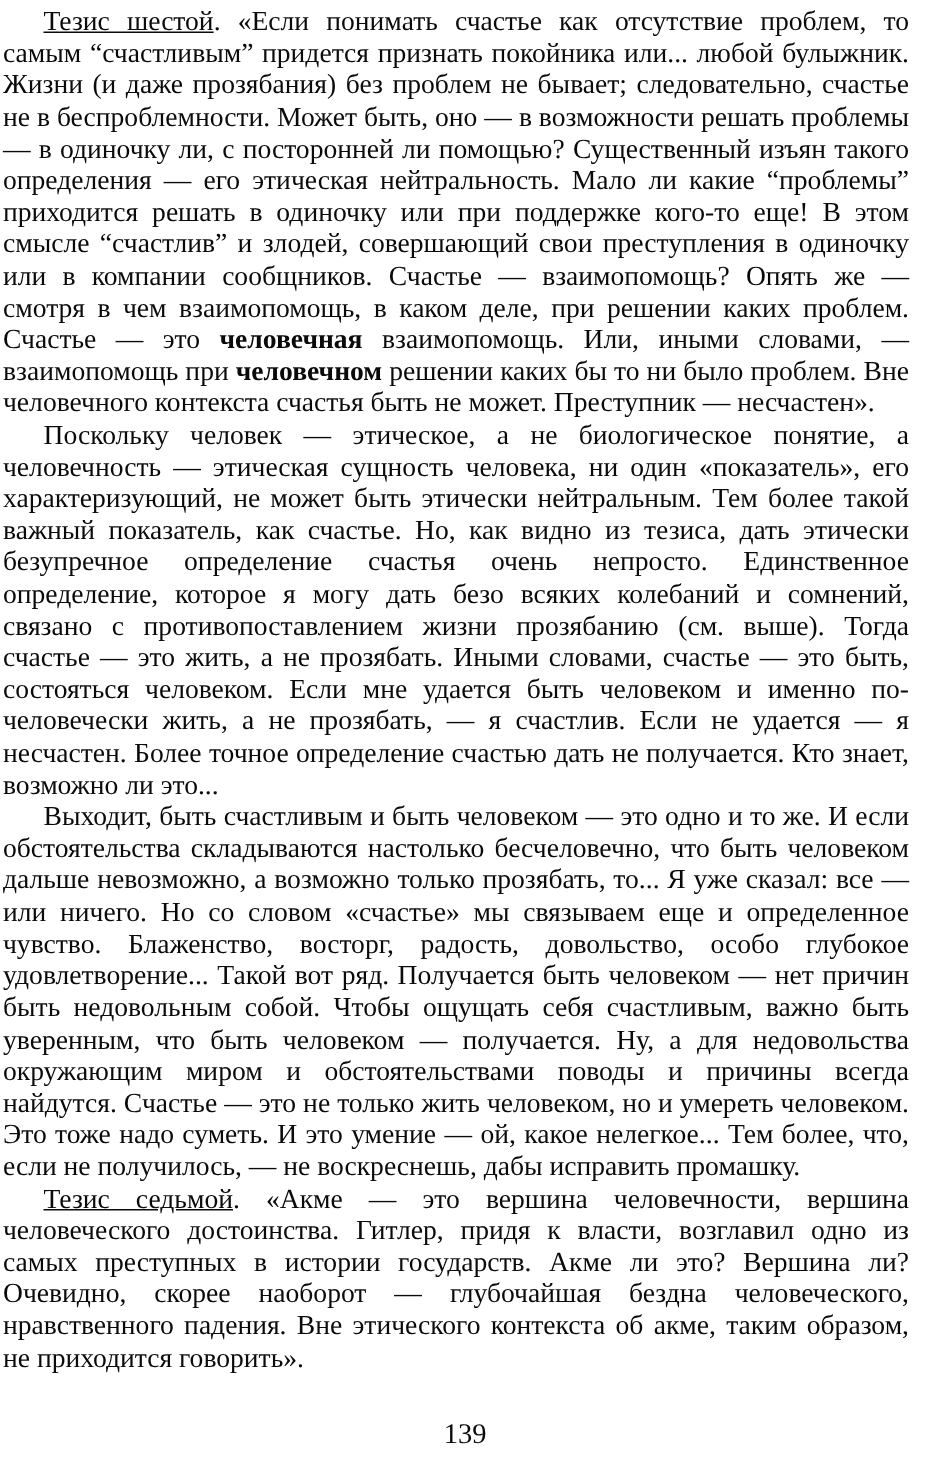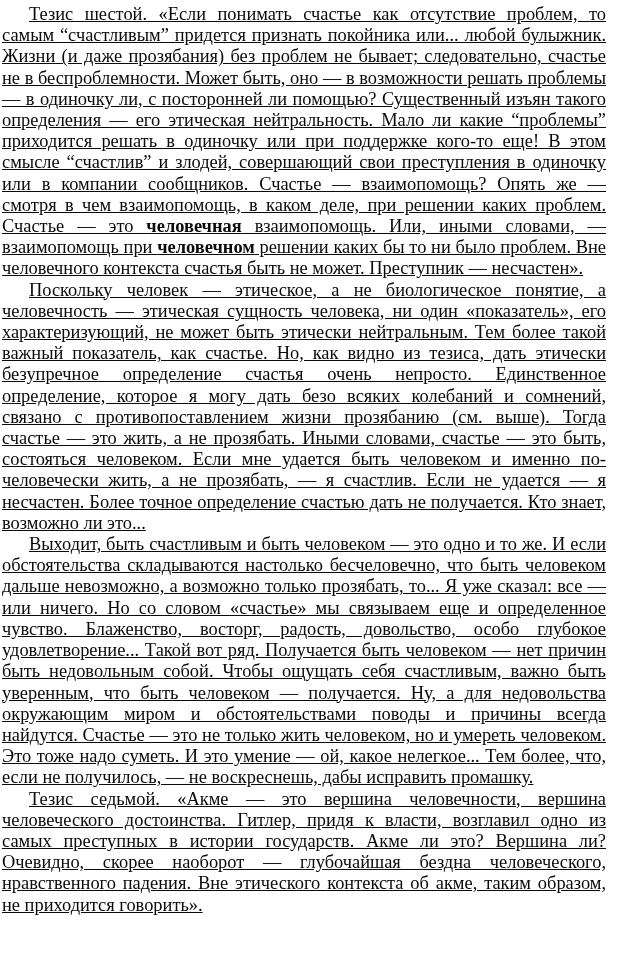--- a/index.html
+++ b/index.html
@@ -17,21 +17,20 @@
     overflow: hidden;
   }
   .text-block {
     padding: 4px 14px 0 2px;
     font-size: 18.4px;
     line-height: 21.2px;
     text-align: justify;
     text-justify: inter-word;
     -webkit-hyphens: auto;
     hyphens: auto;
-    text-decoration: underline;
   }
   .text-block p {
     margin: 0;
     text-indent: 27px;
   }
   .seg-underline {
     text-decoration: underline;
   }
   .seg-bold {
     font-weight: 700;
@@ -49,13 +48,14 @@
 </head>
 <body>
 
 <div class="page">
   <div class="text-block">
       <p><span class="seg-underline">Тезис шестой</span><span class="seg-normal">. «Если понимать счастье как отсутствие проблем, то самым “счастливым” придется признать покойника или... любой булыжник. Жизни (и даже прозябания) без проблем не бывает; следовательно, счастье не в беспроблемности. Может быть, оно — в возможности решать проблемы — в одиночку ли, с посторонней ли помощью? Существенный изъян такого определения — его этическая нейтральность. Мало ли какие “проблемы” приходится решать в одиночку или при поддержке кого-то еще! В этом смысле “счастлив” и злодей, совершающий свои преступления в одиночку или в компании сообщников. Счастье — взаимопомощь? Опять же — смотря в чем взаимопомощь, в каком деле, при решении каких проблем. Счастье — это </span><span class="seg-bold">человечная</span><span class="seg-normal"> взаимопомощь. Или, иными словами, — взаимопомощь при </span><span class="seg-bold">человечном</span><span class="seg-normal"> решении каких бы то ни было проблем. Вне человечного контекста счастья быть не может. Преступник — несчастен».</span></p>
       <p><span class="seg-normal">Поскольку человек — этическое, а не биологическое понятие, а человечность — этическая сущность человека, ни один «показатель», его характеризующий, не может быть этически нейтральным. Тем более такой важный показатель, как счастье. Но, как видно из тезиса, дать этически безупречное определение счастья очень непросто. Единственное определение, которое я могу дать безо всяких колебаний и сомнений, связано с противопоставлением жизни прозябанию (см. выше). Тогда счастье — это жить, а не прозябать. Иными словами, счастье — это быть, состояться человеком. Если мне удается быть человеком и именно по-человечески жить, а не прозябать, — я счастлив. Если не удается — я несчастен. Более точное определение счастью дать не получается. Кто знает, возможно ли это...</span></p>
       <p><span class="seg-normal">Выходит, быть счастливым и быть человеком — это одно и то же. И если обстоятельства складываются настолько бесчеловечно, что быть человеком дальше невозможно, а возможно только прозябать, то... Я уже сказал: все — или ничего. Но со словом «счастье» мы связываем еще и определенное чувство. Блаженство, восторг, радость, довольство, особо глубокое удовлетворение... Такой вот ряд. Получается быть человеком — нет причин быть недовольным собой. Чтобы ощущать себя счастливым, важно быть уверенным, что быть человеком — получается. Ну, а для недовольства окружающим миром и обстоятельствами поводы и причины всегда найдутся. Счастье — это не только жить человеком, но и умереть человеком. Это тоже надо суметь. И это умение — ой, какое нелегкое... Тем более, что, если не получилось, — не воскреснешь, дабы исправить промашку.</span></p>
       <p><span class="seg-underline">Тезис седьмой</span><span class="seg-normal">. «Акме — это вершина человечности, вершина человеческого достоинства. Гитлер, придя к власти, возглавил одно из самых преступных в истории государств. Акме ли это? Вершина ли? Очевидно, скорее наоборот — глубочайшая бездна человеческого, нравственного падения. Вне этического контекста об акме, таким образом, не приходится говорить».</span></p>
     </div>
+  <div class="page-number">139</div>
 </div>
 
 </body></html>

